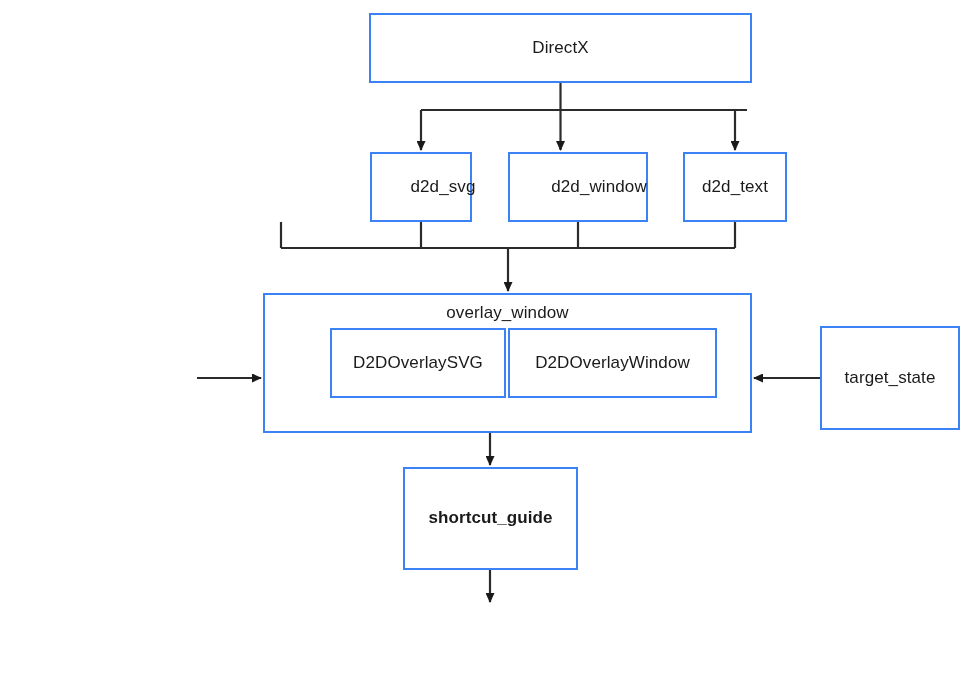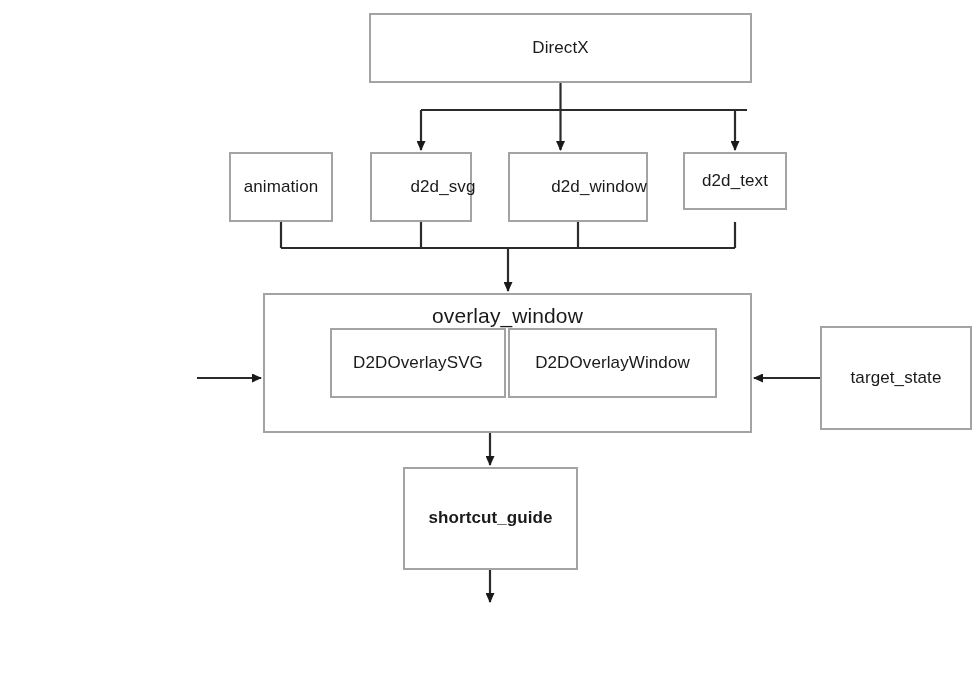--- a/index.html
+++ b/index.html
@@ -14,21 +14,21 @@
   #diagram {
     position: relative;
     width: 975px;
     height: 692px;
     background: #ffffff;
     overflow: hidden;
   }
   .node {
     position: absolute;
     box-sizing: border-box;
-    border: 2px solid #a3a3a3;
+    border: 2px solid #3b82f6;
     background: #ffffff;
     display: flex;
     align-items: center;
     justify-content: center;
     color: #1a1a1a;
     font-size: 17px;
     line-height: 1.2;
     letter-spacing: 0.1px;
     white-space: nowrap;
     z-index: 3;
@@ -36,21 +36,21 @@
   .node.container {
     display: block;
     z-index: 2;
   }
   .container-label {
     position: absolute;
     top: 8px;
     left: 0;
     right: 0;
     text-align: center;
-    font-size: 21px;
+    font-size: 17px;
     color: #1a1a1a;
     white-space: nowrap;
   }
   .edge-layer {
     position: absolute;
     top: 0;
     left: 0;
     width: 975px;
     height: 692px;
     z-index: 1;
@@ -89,50 +89,47 @@
 
       <path d="M490,433 L490,465" marker-end="url(#arrow)"></path>
       <path d="M490,570 L490,602" marker-end="url(#arrow)"></path>
     </g>
   </svg>
 
   <div class="node" style="left:369px; top:13px; width:383px; height:70px;">
     <span>DirectX</span>
   </div>
 
-  <div class="node" style="left:229px; top:152px; width:104px; height:70px;">
-    <span>animation</span>
-  </div>
 
   <div class="node" style="left:370px; top:152px; width:102px; height:70px;padding-left:44px;">
     <span>d2d_svg</span>
   </div>
 
   <div class="node" style="left:508px; top:152px; width:140px; height:70px;padding-left:42px;">
     <span>d2d_window</span>
   </div>
 
-  <div class="node" style="left:683px; top:152px; width:104px; height:58px;">
+  <div class="node" style="left:683px; top:152px; width:104px; height:70px;">
     <span>d2d_text</span>
   </div>
 
   <div class="node container" style="left:263px; top:293px; width:489px; height:140px;">
     <span class="container-label">overlay_window</span>
   </div>
 
   <div class="node" style="left:299px; top:328px; width:176px; height:70px;margin-left:31px;">
     <span>D2DOverlaySVG</span>
   </div>
 
   <div class="node" style="left:508px; top:328px; width:209px; height:70px;">
     <span>D2DOverlayWindow</span>
   </div>
 
 
-  <div class="node" style="left:820px; top:326px; width:152px; height:104px;">
+  <div class="node" style="left:820px; top:326px; width:140px; height:104px;">
     <span>target_state</span>
   </div>
 
   <div class="node" style="left:403px; top:467px; width:175px; height:103px;font-weight:bold;">
     <span>shortcut_guide</span>
   </div>
 
 
 </div>
 

